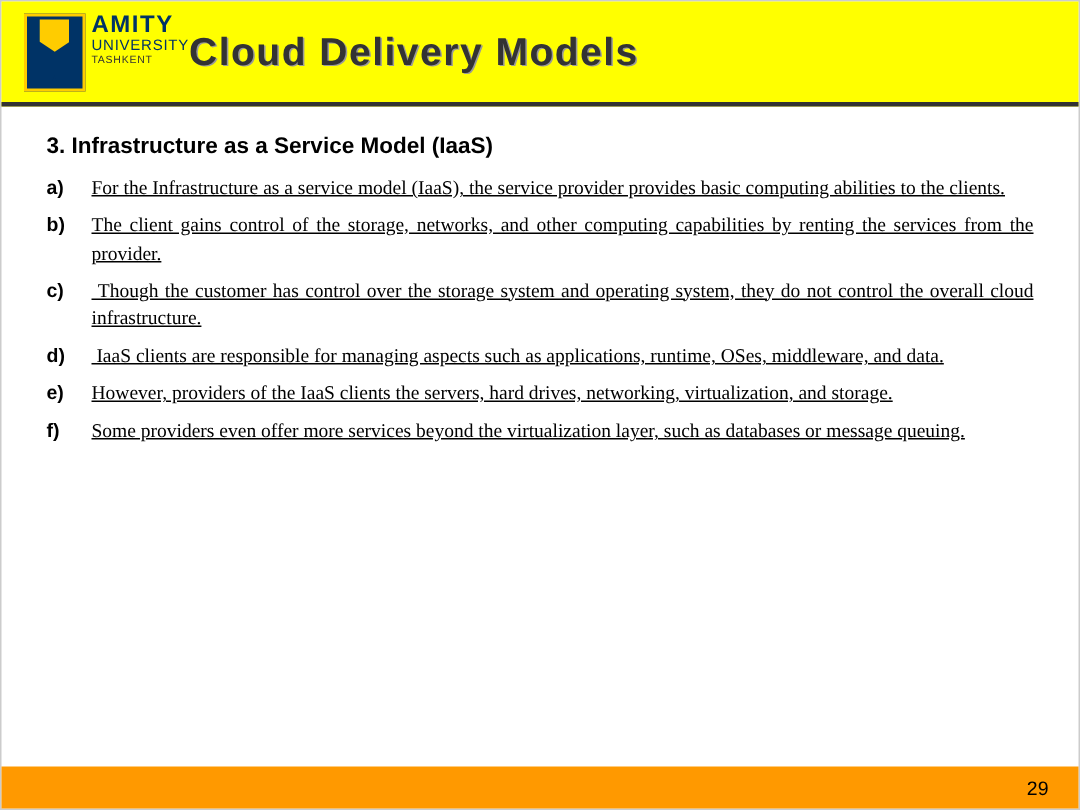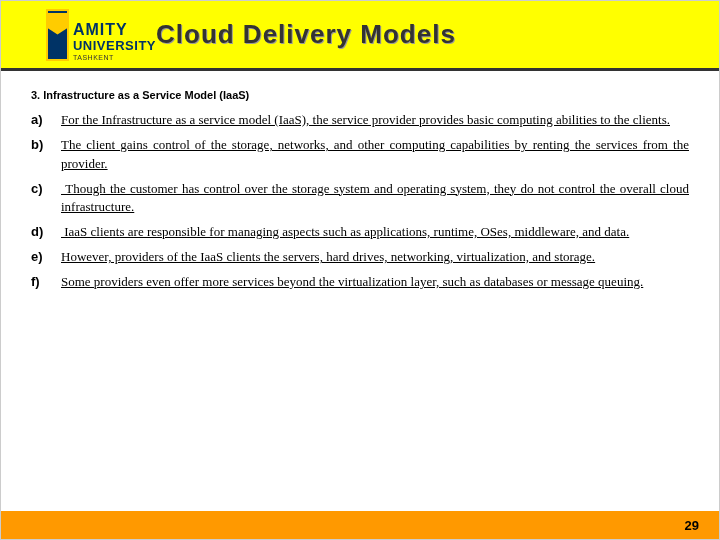--- a/index.html
+++ b/index.html
@@ -29,24 +29,23 @@
       display: flex;
       align-items: center;
       height: 70px;
       background: #ffff00;
       border-bottom: 3px solid #333333;
       padding: 0 15px;
     }
 
     .logo-area {
       display: flex;
-      align-items: flex-end;
+      align-items: flex-start;
       width: 110px;
       flex-shrink: 0;
-      margin-left: 30px;
     }
 
     .logo-box {
       width: 48px;
       height: 52px;
       background: #003366;
       display: flex;
       flex-direction: column;
       align-items: center;
       justify-content: center;
@@ -81,22 +80,22 @@
 
     .logo-amity {
       font-size: 16px;
       font-weight: 900;
       color: #003366;
       letter-spacing: 1px;
       line-height: 1;
     }
 
     .logo-university {
-      font-size: 13px;
-      font-weight: bold;
+      font-size: 10px;
+      font-weight: normal;
       color: #003366;
       letter-spacing: 0.5px;
       line-height: 1.2;
     }
 
     .logo-tashkent {
       font-size: 7px;
       color: #333;
       letter-spacing: 0.5px;
     }
@@ -111,21 +110,21 @@
       letter-spacing: 1px;
       text-shadow: 1px 1px 0px #999;
     }
 
     
     .content {
       padding: 18px 30px 15px 30px;
     }
 
     .section-title {
-      font-size: 11px;
+      font-size: 15px;
       font-weight: bold;
       color: #000000;
       margin-bottom: 10px;
       font-family: Arial, sans-serif;
     }
 
     .list-item {
       display: flex;
       align-items: flex-start;
       margin-bottom: 6px;
@@ -160,21 +159,21 @@
       display: flex;
       align-items: center;
       justify-content: flex-end;
       padding-right: 20px;
     }
 
     .page-number {
       font-size: 13px;
       color: #000000;
       font-family: Arial, sans-serif;
-      font-weight: bold;
+      font-weight: normal;
     }
   </style>
 </head>
 <body>
 
 <div class="slide">
 
   <div class="header">
     <div class="logo-area">
       <div class="logo-box">

